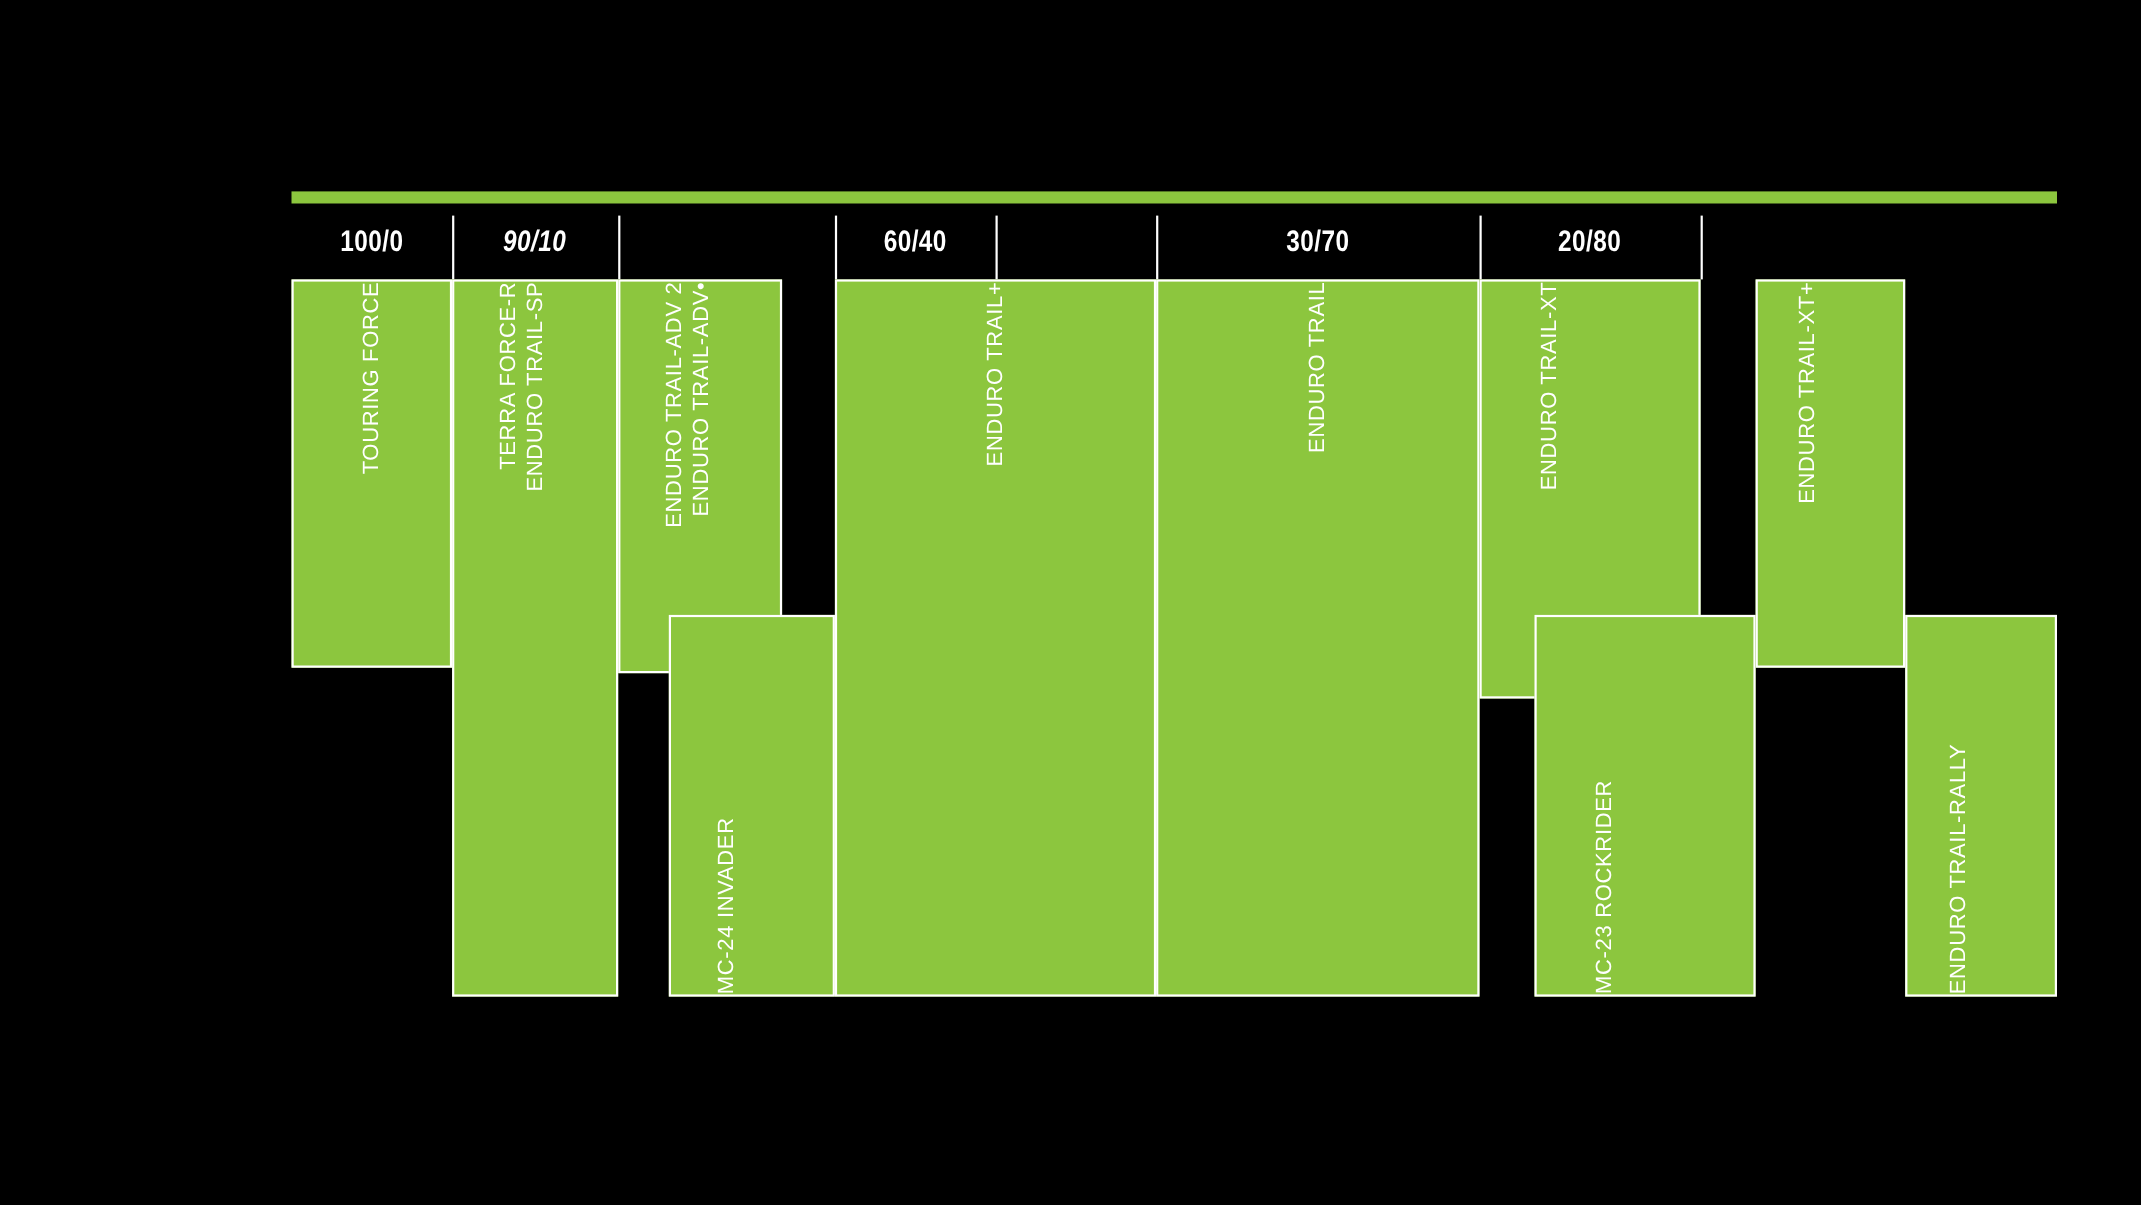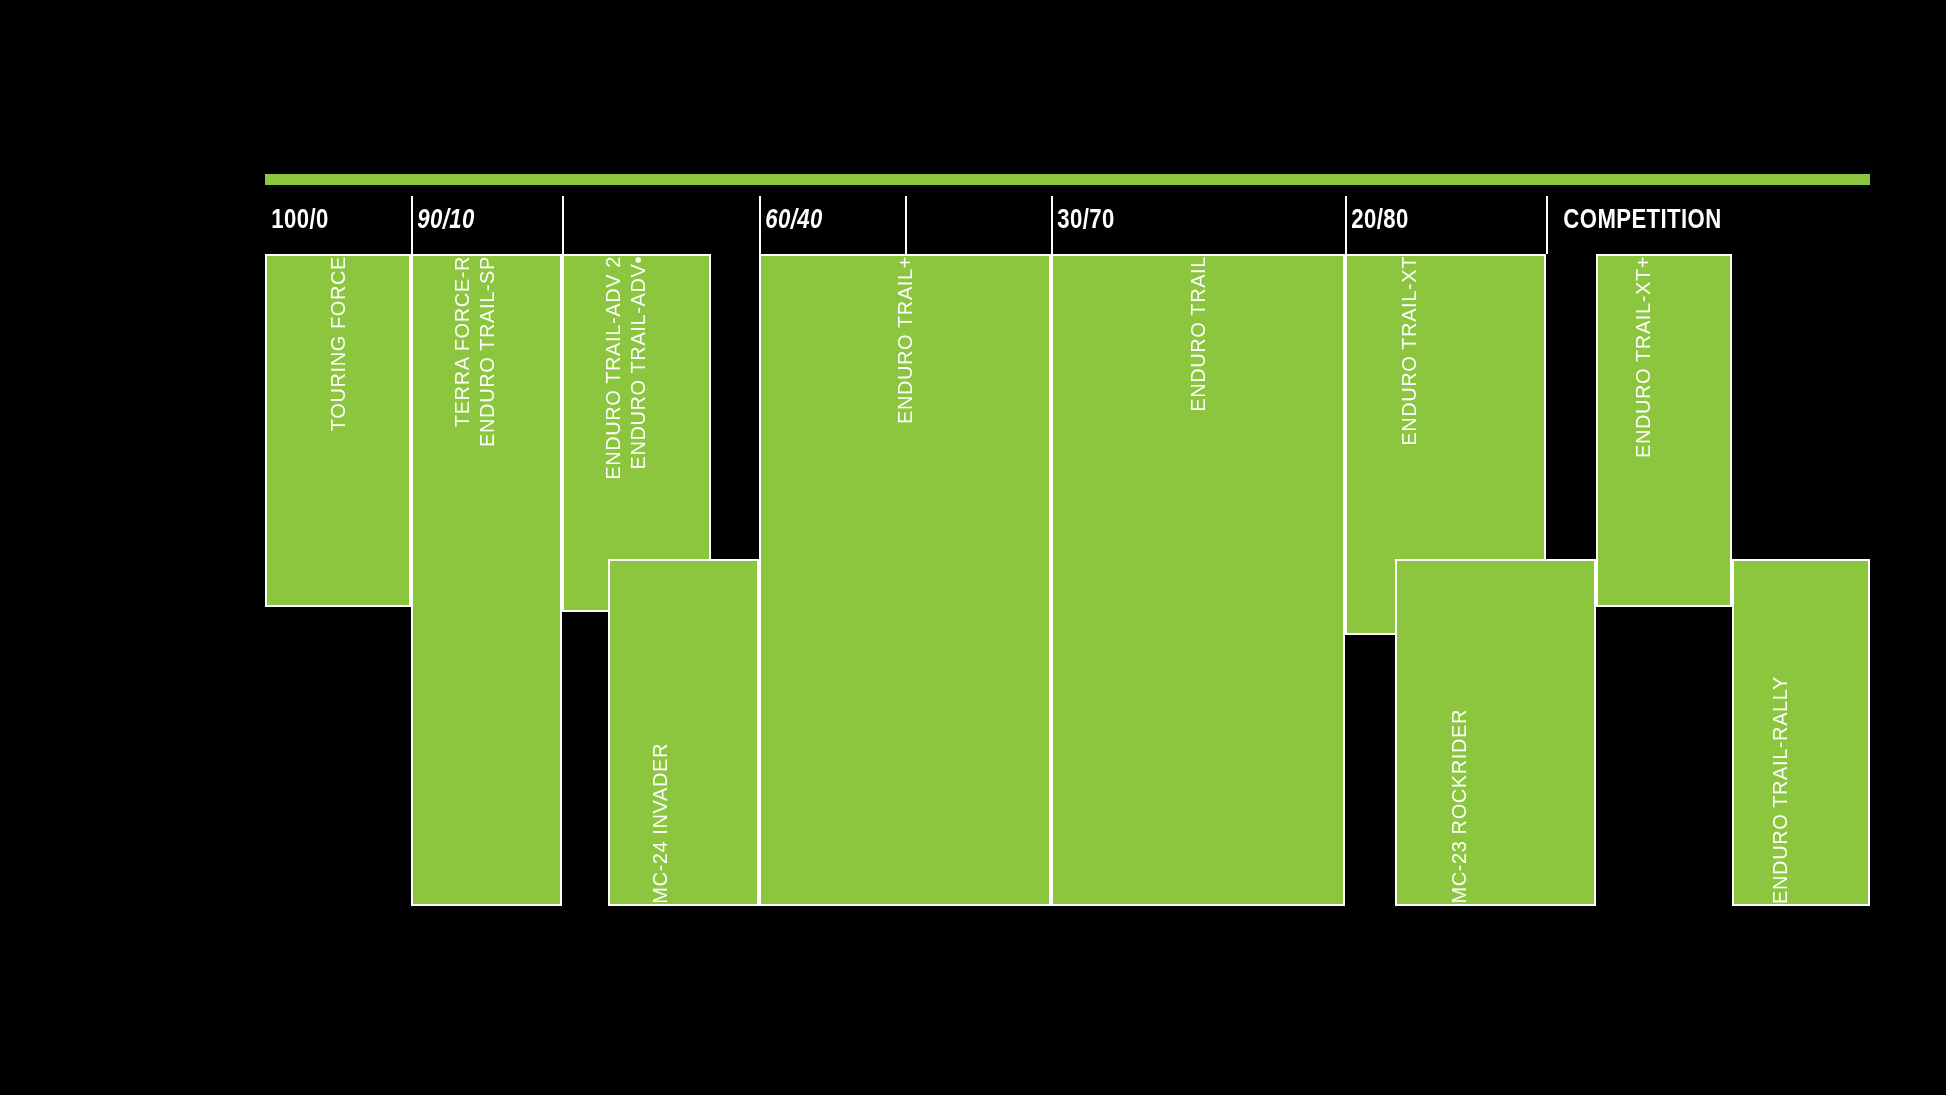--- a/index.html
+++ b/index.html
@@ -41,21 +41,21 @@
     top: 185px;
     width: 1605px;
     height: 69px;
   }
   .hdr-cell {
     position: absolute;
     top: 0;
     height: 69px;
     display: flex;
     align-items: center;
-    justify-content: flex-start;
+    justify-content: center;
   }
   .hdr-label {
     font-family: "Liberation Sans Narrow", "Liberation Sans", sans-serif;
     font-weight: 700;
     font-size: 27px;
     letter-spacing: 0.5px;
     color: #ffffff;
     white-space: nowrap;
     transform: scaleX(0.82);
   }
@@ -125,36 +125,33 @@
 
   <div class="header-band">
       <div class="hdr-cell" style="left: 0%; width: 9.1%;">
         <span class="hdr-label">100/0</span>
       </div>
       <div class="hdr-cell" style="left: 9.1%; width: 9.4%; font-style: italic;">
         <span class="hdr-label">90/10</span>
       </div>
       <div class="hdr-divider" style="left: 9.1%;"></div>
       <div class="hdr-divider" style="left: 18.5%;"></div>
-      <div class="hdr-cell" style="left: 30.8%; width: 9.1%; font-style: italic;">
+      <div class="hdr-cell" style="left: 30.8%; width: 9.1%;">
         <span class="hdr-label">60/40</span>
       </div>
       <div class="hdr-divider" style="left: 30.8%;"></div>
       <div class="hdr-divider" style="left: 39.9%;"></div>
       <div class="hdr-cell" style="left: 49%; width: 18.3%;">
         <span class="hdr-label">30/70</span>
       </div>
       <div class="hdr-divider" style="left: 49%;"></div>
       <div class="hdr-cell" style="left: 67.3%; width: 12.5%;">
         <span class="hdr-label">20/80</span>
       </div>
       <div class="hdr-divider" style="left: 67.3%;"></div>
-      <div class="hdr-cell" style="left: 79.8%; width: 20.2%;">
-        <span class="hdr-label">COMPETITION</span>
-      </div>
       <div class="hdr-divider" style="left: 79.8%;"></div>
     </div>
 
   <div class="plot">
       <div class="bar" style="left: 0%; width: 9.1%; top: 0%; height: 54.1%; z-index: 1;">
         <div class="bar-labels">
           <span class="vlabel">TOURING FORCE</span>
         </div>
       </div>
       <div class="bar" style="left: 9.1%; width: 9.4%; top: 0%; height: 100%; z-index: 1;">

